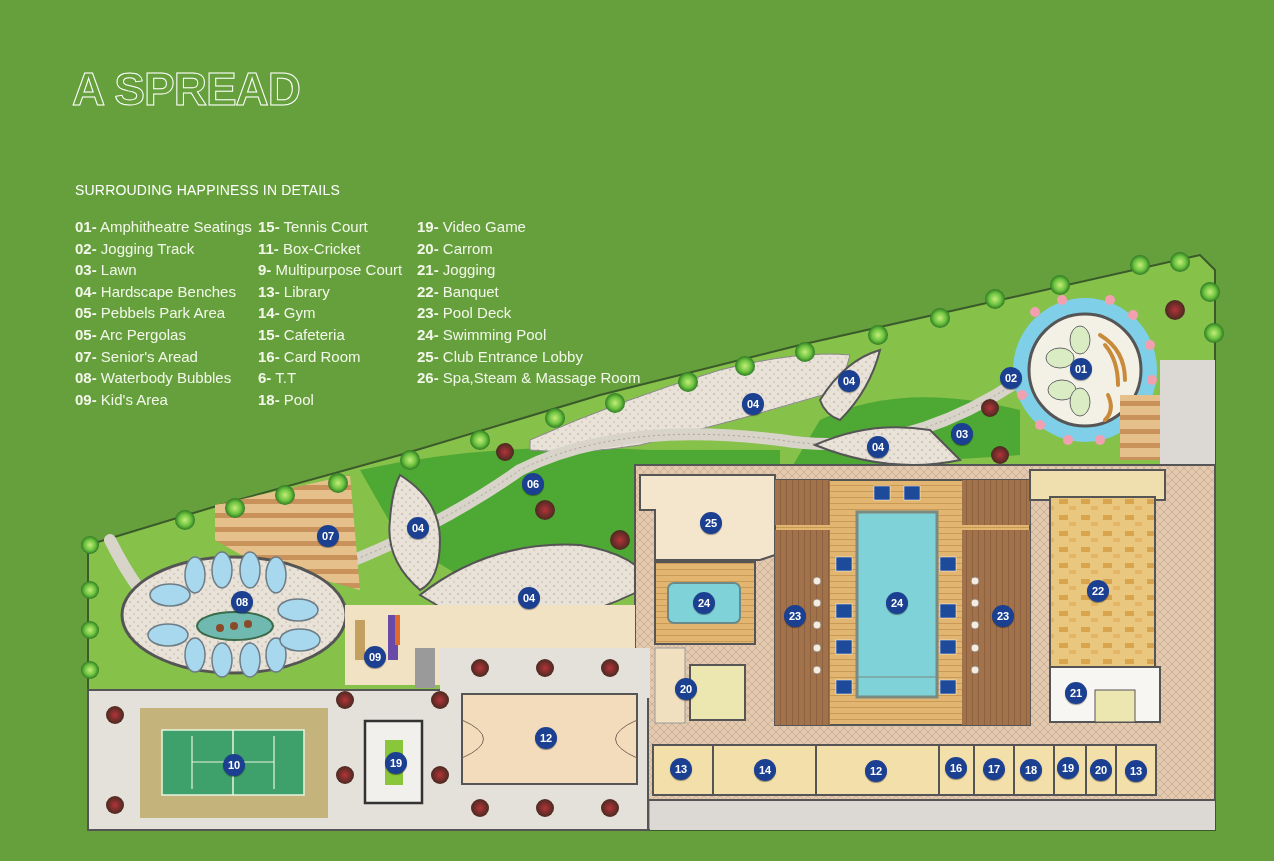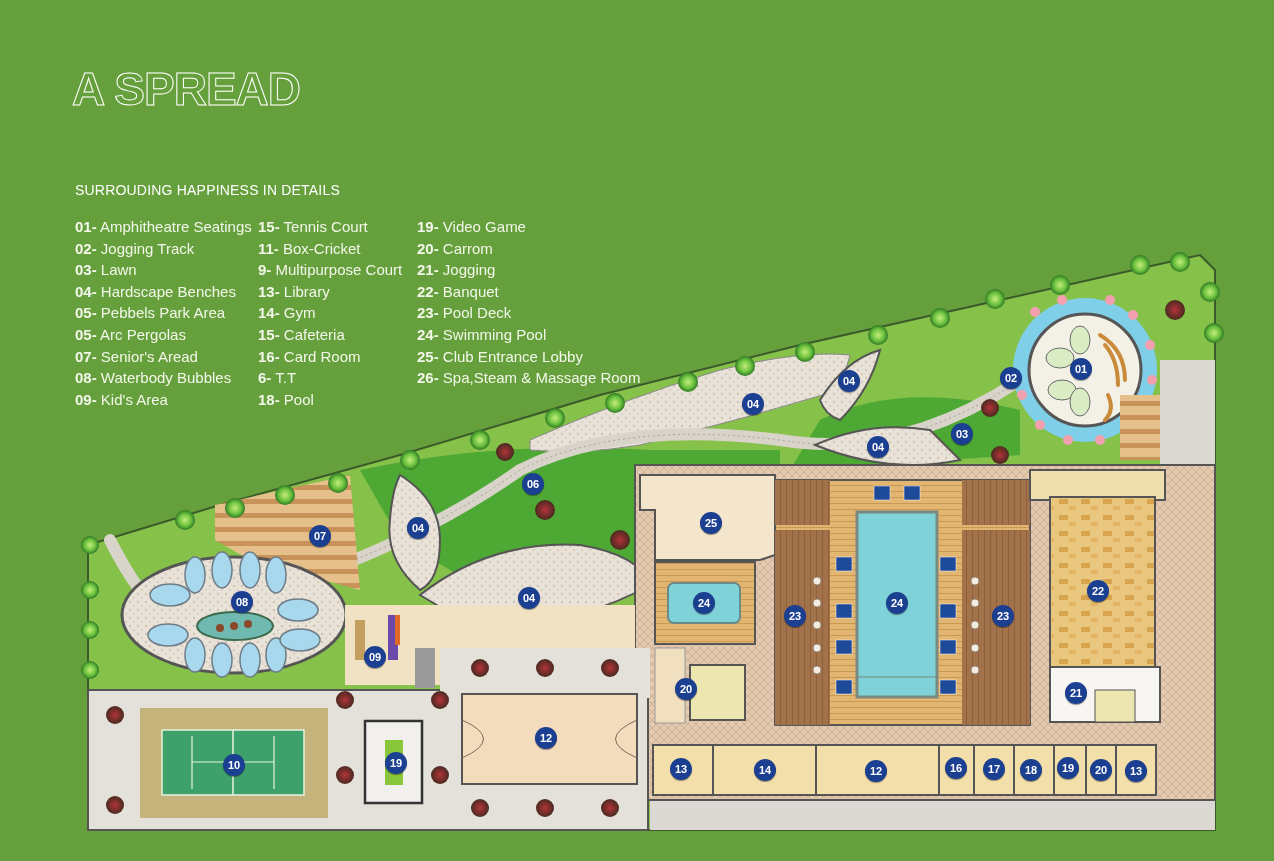--- a/index.html
+++ b/index.html
@@ -313,21 +313,21 @@
 
 <div class="badge" style="left:1081px;top:369px">01</div>
 <div class="badge" style="left:1011px;top:378px">02</div>
 <div class="badge" style="left:962px;top:434px">03</div>
 <div class="badge" style="left:849px;top:381px">04</div>
 <div class="badge" style="left:878px;top:447px">04</div>
 <div class="badge" style="left:418px;top:528px">04</div>
 <div class="badge" style="left:529px;top:598px">04</div>
 <div class="badge" style="left:753px;top:404px">04</div>
 <div class="badge" style="left:533px;top:484px">06</div>
-<div class="badge" style="left:320px;top:536px">07</div>
+<div class="badge" style="left:328px;top:536px">07</div>
 <div class="badge" style="left:242px;top:602px">08</div>
 <div class="badge" style="left:375px;top:657px">09</div>
 <div class="badge" style="left:234px;top:765px">10</div>
 <div class="badge" style="left:396px;top:763px">19</div>
 <div class="badge" style="left:546px;top:738px">12</div>
 <div class="badge" style="left:681px;top:769px">13</div>
 <div class="badge" style="left:765px;top:770px">14</div>
 <div class="badge" style="left:876px;top:771px">12</div>
 <div class="badge" style="left:956px;top:768px">16</div>
 <div class="badge" style="left:994px;top:769px">17</div>

